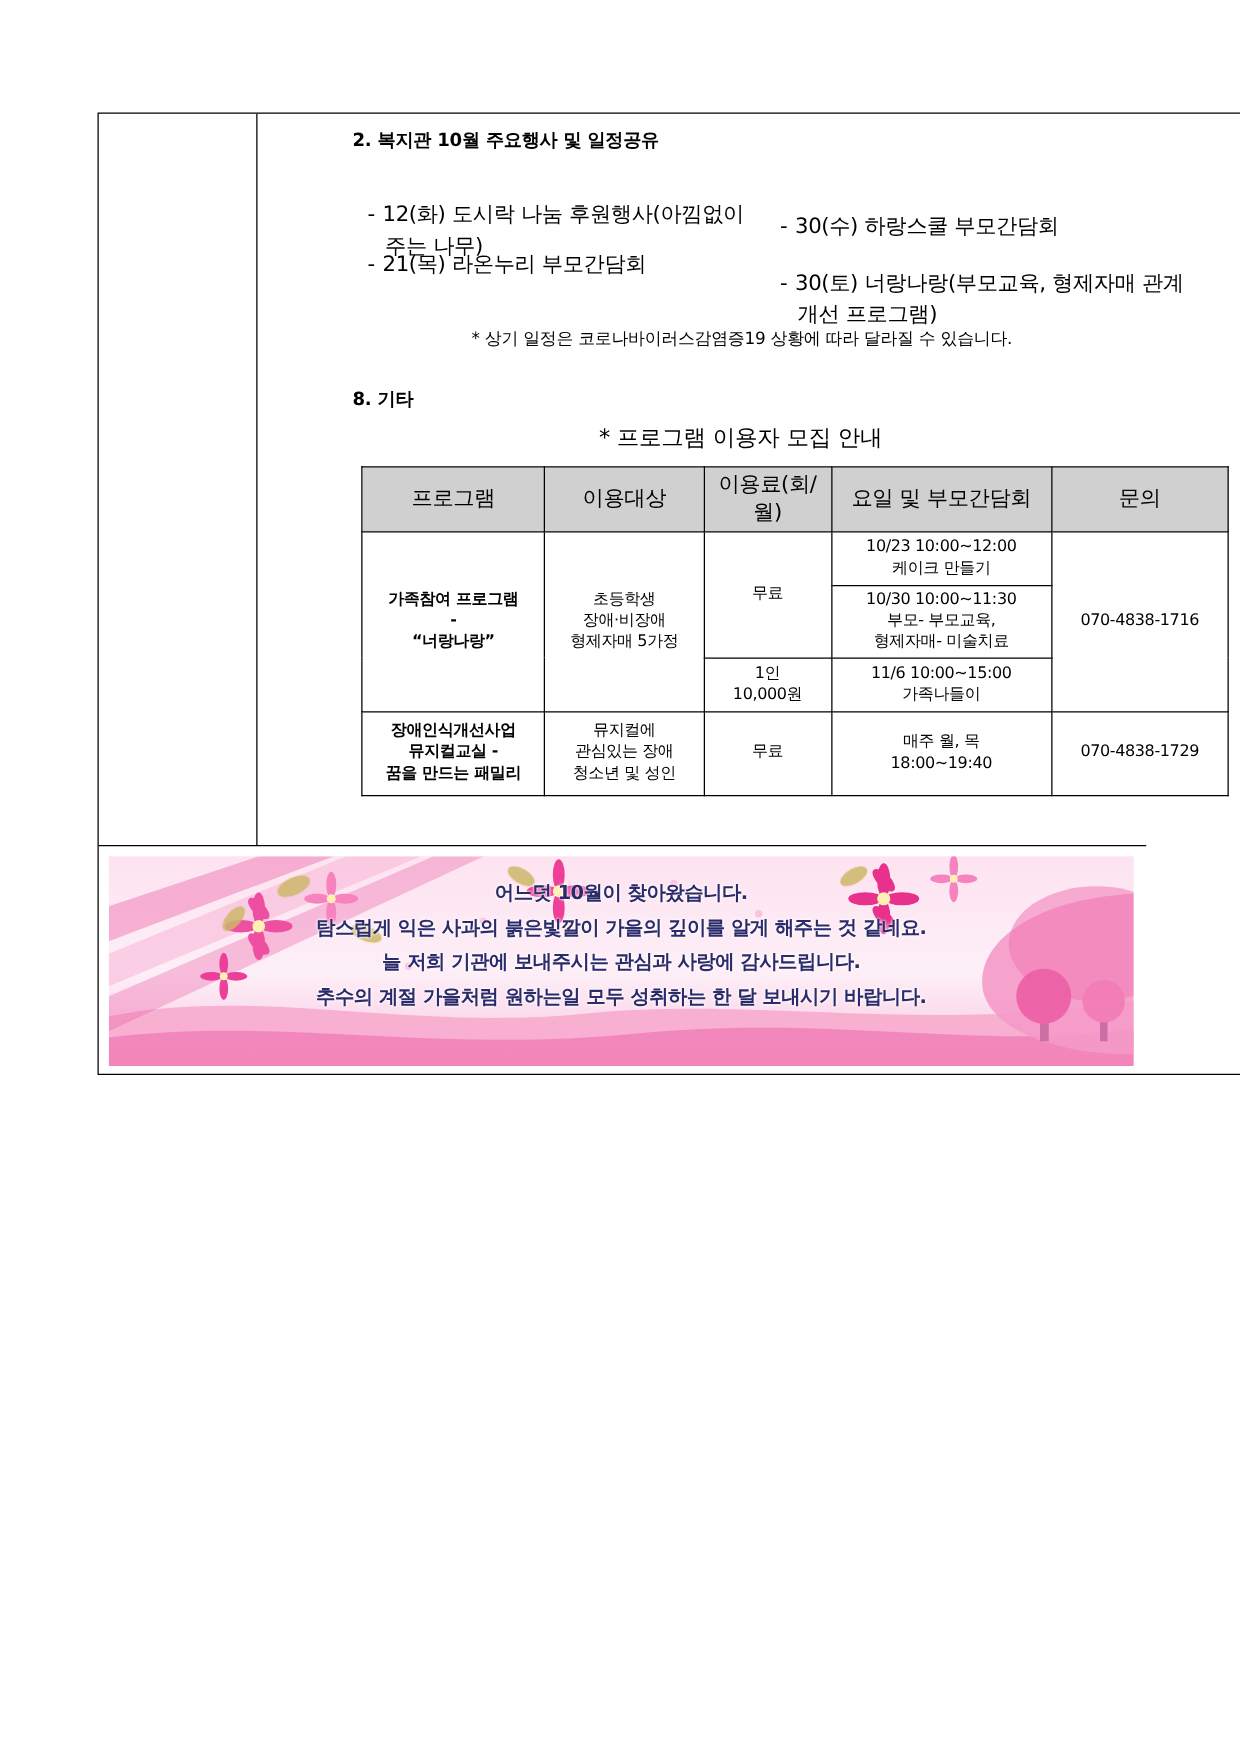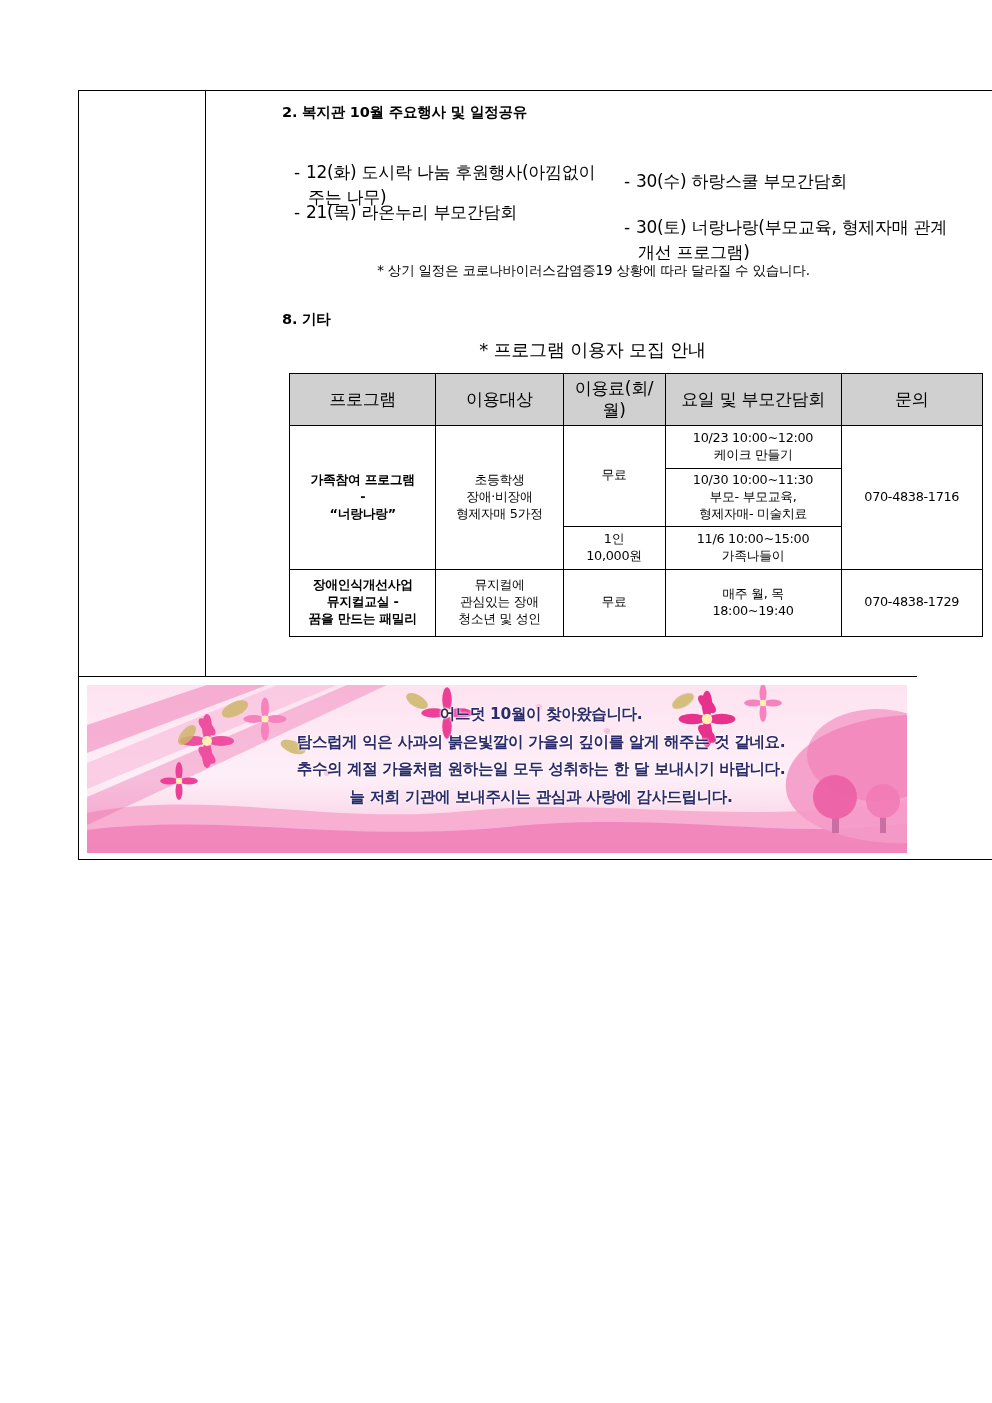--- a/index.html
+++ b/index.html
@@ -148,21 +148,20 @@
     left: 0;
     top: 16px;
     width: 820px;
     text-align: center;
     font-size: 15.5px;
     font-weight: bold;
     color: #2b2b6b;
     line-height: 1.78;
     letter-spacing: -0.4px;
     text-shadow: 0 0 2px #ffffff, 0 0 3px #ffffff;
-    padding-left: 44px;
   }
   .banner-text div { white-space: nowrap; }
 </style>
 </head>
 <body>
 
 <div class="page">
 
   <div class="vline"></div>
   <div class="hline"></div>
@@ -332,18 +331,18 @@
       <g fill="#f9c2de">
         <circle cx="300" cy="52" r="3"></circle>
         <circle cx="452" cy="22" r="3"></circle>
         <circle cx="520" cy="46" r="3"></circle>
         <circle cx="240" cy="88" r="3"></circle>
       </g>
     </svg>
     <div class="banner-text">
       <div>어느덧 10월이 찾아왔습니다.</div>
       <div>탐스럽게 익은 사과의 붉은빛깔이 가을의 깊이를 알게 해주는 것 같네요.</div>
+      <div>늘 저희 기관에 보내주시는 관심과 사랑에 감사드립니다.</div>
       <div>추수의 계절 가을처럼 원하는일 모두 성취하는 한 달 보내시기 바랍니다.</div>
-      <div>늘 저희 기관에 보내주시는 관심과 사랑에 감사드립니다.</div>
     </div>
   </div>
 
 </div>
 
 </body></html>

